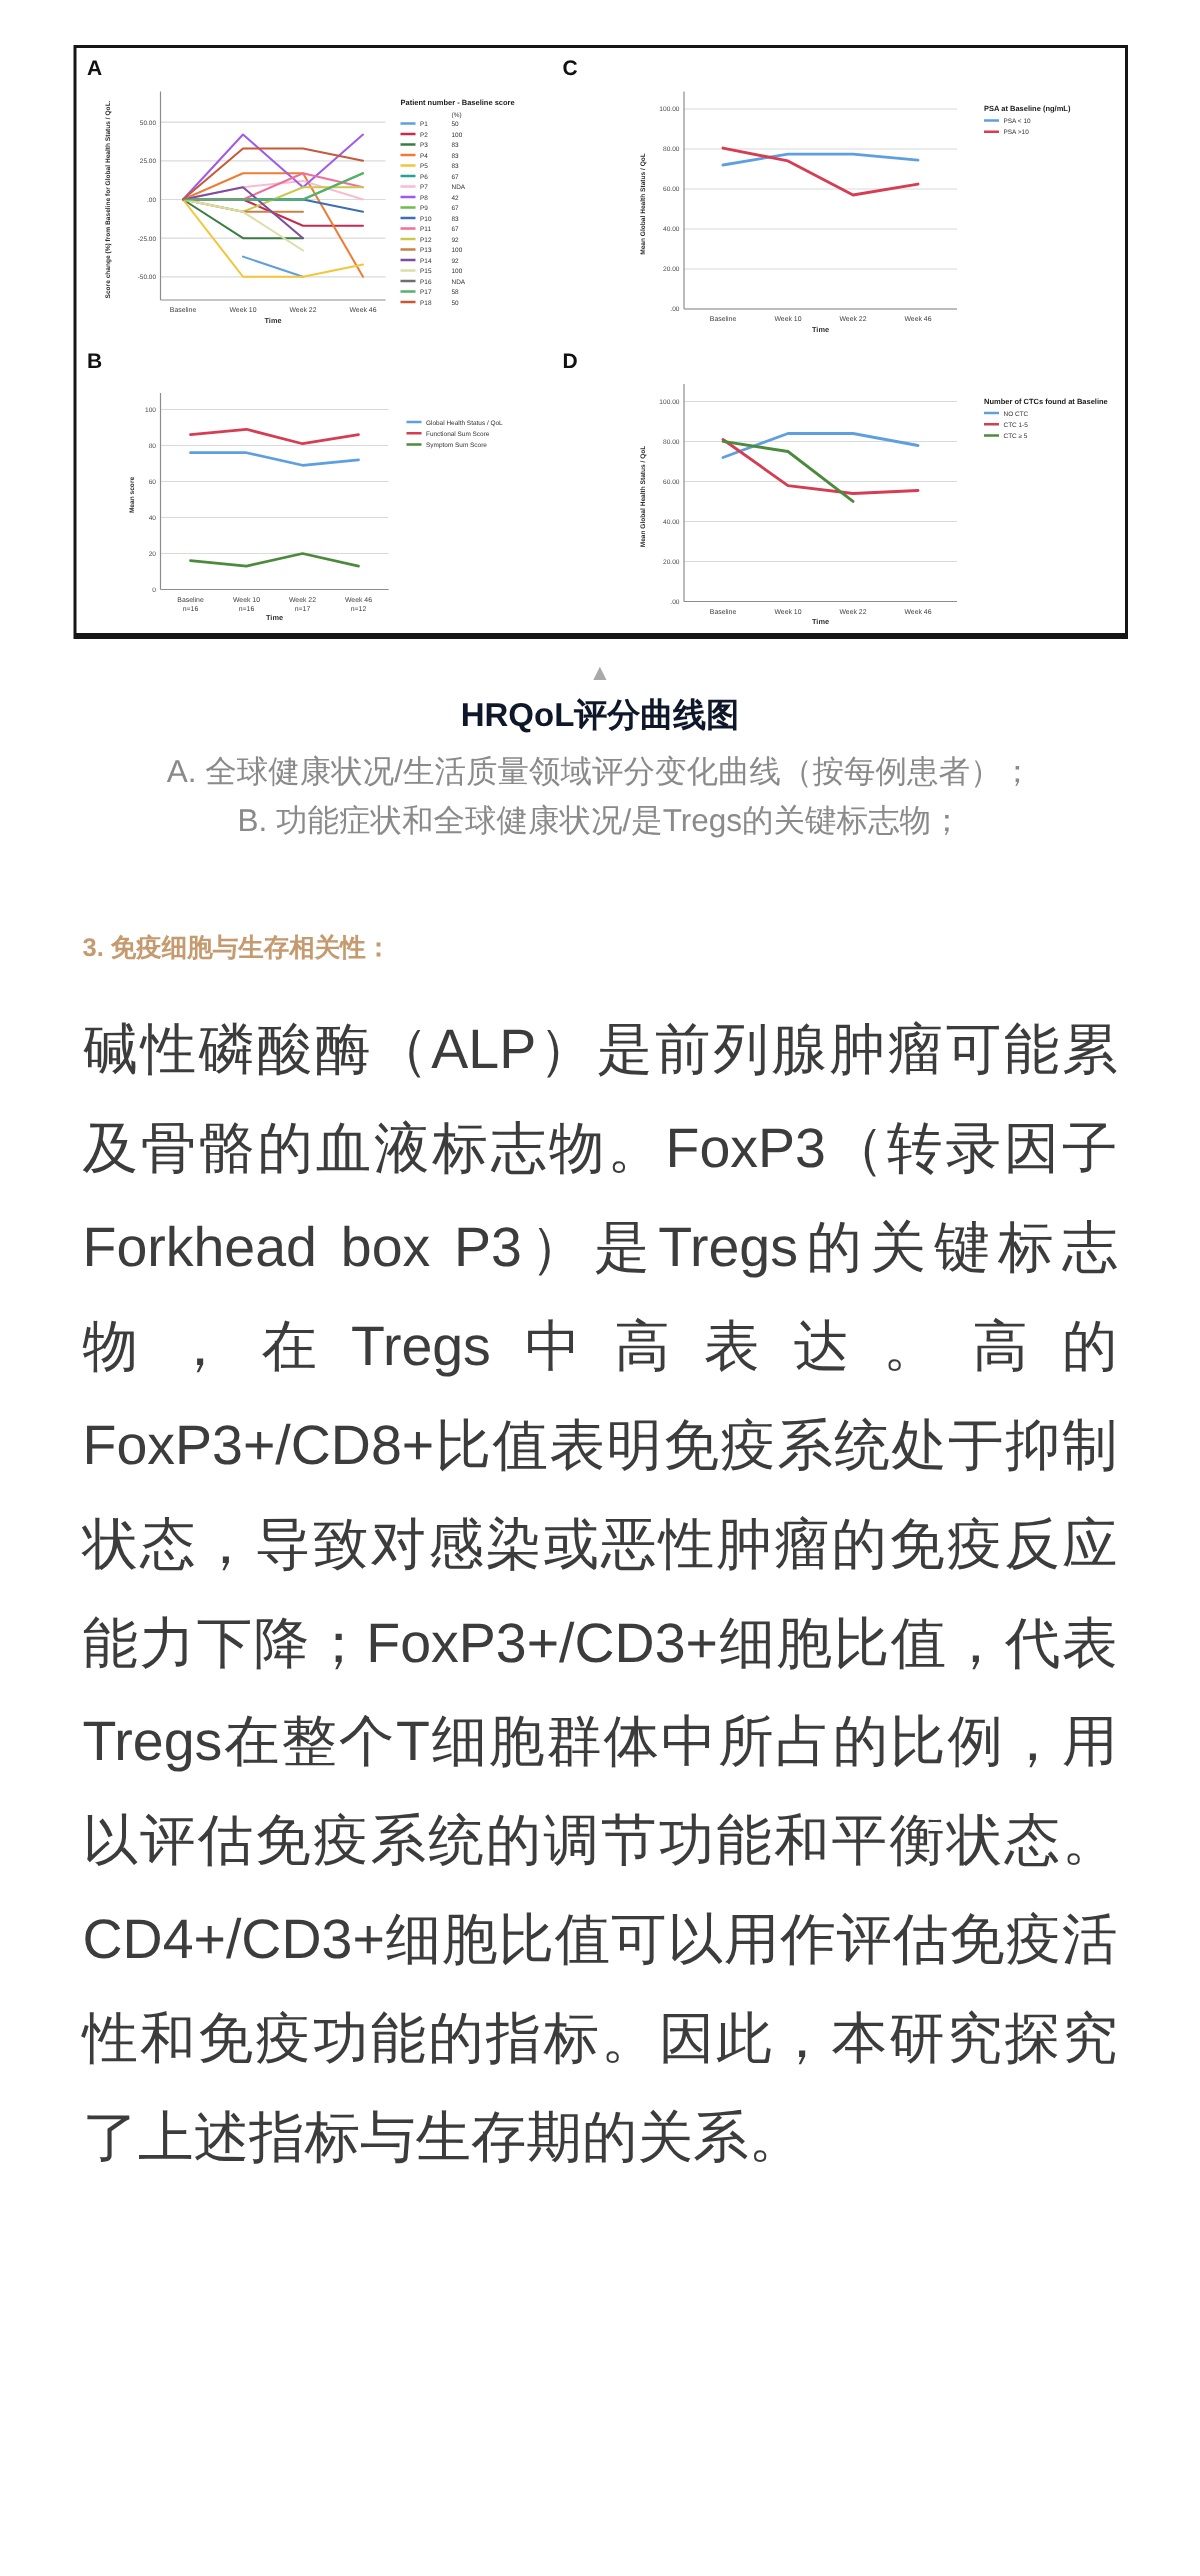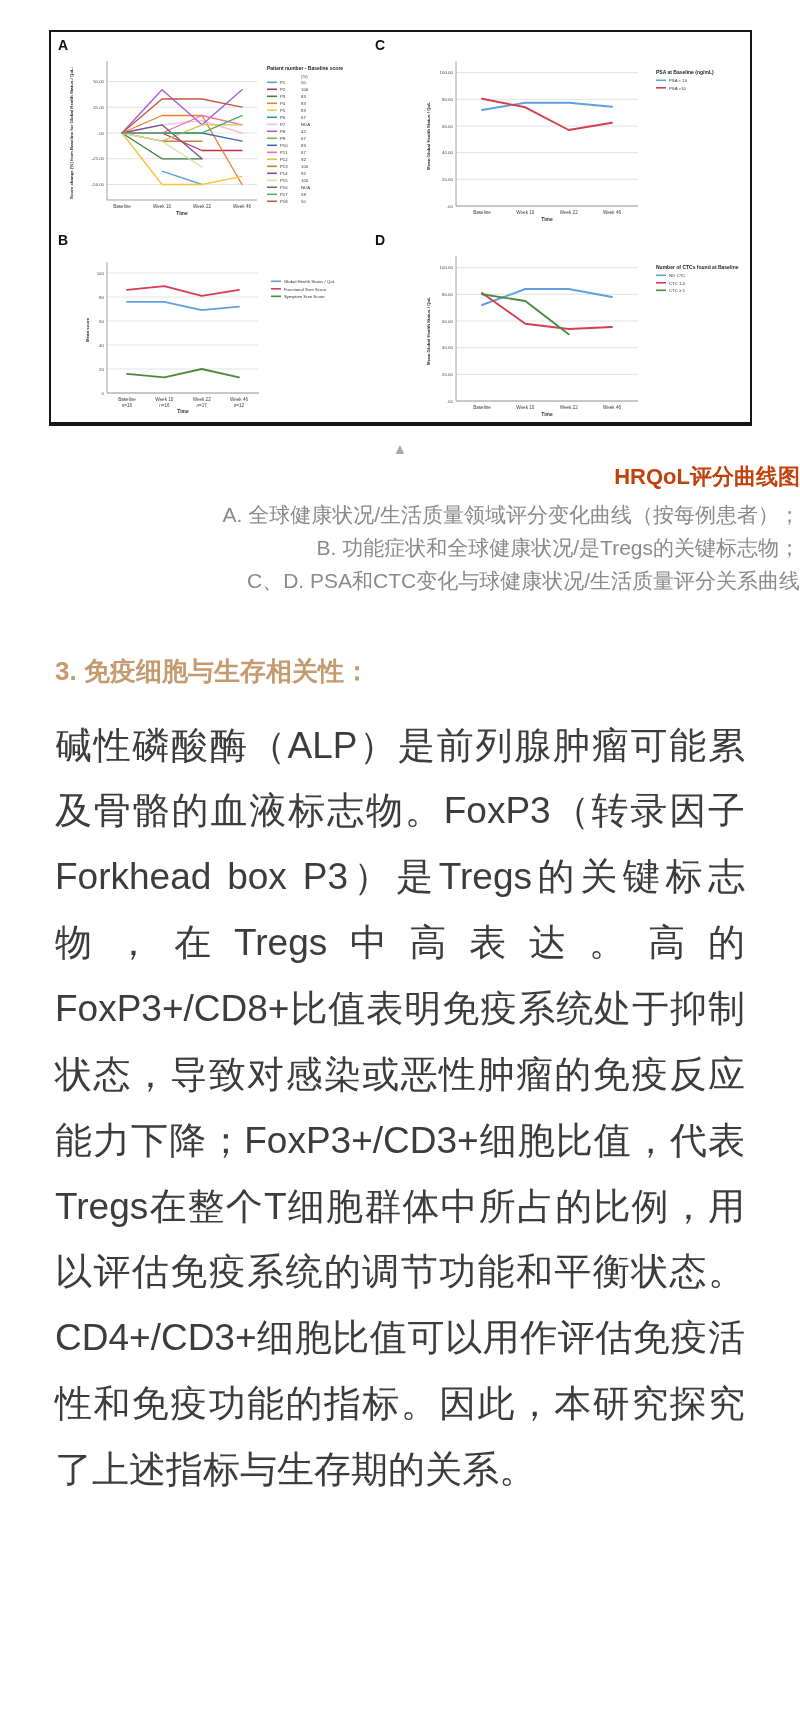--- a/index.html
+++ b/index.html
@@ -3,23 +3,23 @@
 <meta charset="utf-8">
 <style>
   html,body{margin:0;padding:0;background:#ffffff;}
   .page{width:800px;height:1717px;margin:0 auto;background:#fff;overflow:hidden;position:relative;
         font-family:"Liberation Sans","DejaVu Sans",sans-serif;}
   .figure-box{width:699px;margin:30px auto 0;border:2px solid #161616;border-bottom-width:4px;
               display:grid;grid-template-columns:317px 1fr;grid-auto-rows:195px;background:#fff;}
   .panel{position:relative;overflow:hidden;}
   .panel svg{display:block;width:100%;height:100%;}
   .caret{ text-align:center;margin:15px 0 6px;font-size:15px;color:#a9a9a9;line-height:1;}
-  .cap-title{text-align:right;font-size:22px;font-weight:bold;color:#c2410c;margin:4px 0 6px;}
-  .cap-line{text-align:right;font-size:21px;color:#8a8a8a;line-height:1.58;}
-  .heading{margin:56px 55px 0;font-size:26px;font-weight:bold;}
+  .cap-title{text-align:center;font-size:22px;font-weight:bold;color:#0f172a;margin:4px 0 6px;}
+  .cap-line{text-align:center;font-size:21px;color:#8a8a8a;line-height:1.58;}
+  .heading{margin:56px 55px 0;font-size:17px;font-weight:bold;}
   .bodytext p{margin:24px 55px 0;font-size:37px;color:#3c3c3c;line-height:1.78;text-align:justify;}
   .bodytext p + p{margin-top:0;}
 </style>
 </head>
 <body>
 
 <div class="page">
 
   <div class="figure-box">
     <div class="panel">
@@ -223,21 +223,20 @@
           <text x="301" y="65" font-size="4.3" fill="#333">CTC ≥ 5</text>
         </svg>
     </div>
   </div>
 
   <div class="caret">▲</div>
 
   <div class="cap-title">HRQoL评分曲线图</div>
   <div class="cap-line">A. 全球健康状况/生活质量领域评分变化曲线（按每例患者）；</div>
   <div class="cap-line">B. 功能症状和全球健康状况/是Tregs的关键标志物；</div>
-  <div class="cap-line">C、D. PSA和CTC变化与球健康状况/生活质量评分关系曲线</div>
 
   <div class="heading" id="section-heading" style="color: rgb(197, 154, 110);">3. 免疫细胞与生存相关性：</div>
 
   <div class="bodytext">
     <p>碱性磷酸酶（ALP）是前列腺肿瘤可能累及骨骼的血液标志物。FoxP3（转录因子Forkhead box P3）是Tregs的关键标志物，在Tregs中高表达。高的FoxP3+/CD8+比值表明免疫系统处于抑制状态，导致对感染或恶性肿瘤的免疫反应能力下降；FoxP3+/CD3+细胞比值，代表Tregs在整个T细胞群体中所占的比例，用以评估免疫系统的调节功能和平衡状态。CD4+/CD3+细胞比值可以用作评估免疫活性和免疫功能的指标。因此，本研究探究了上述指标与生存期的关系。</p>
   </div>
 
 </div>
 
 </body></html>

